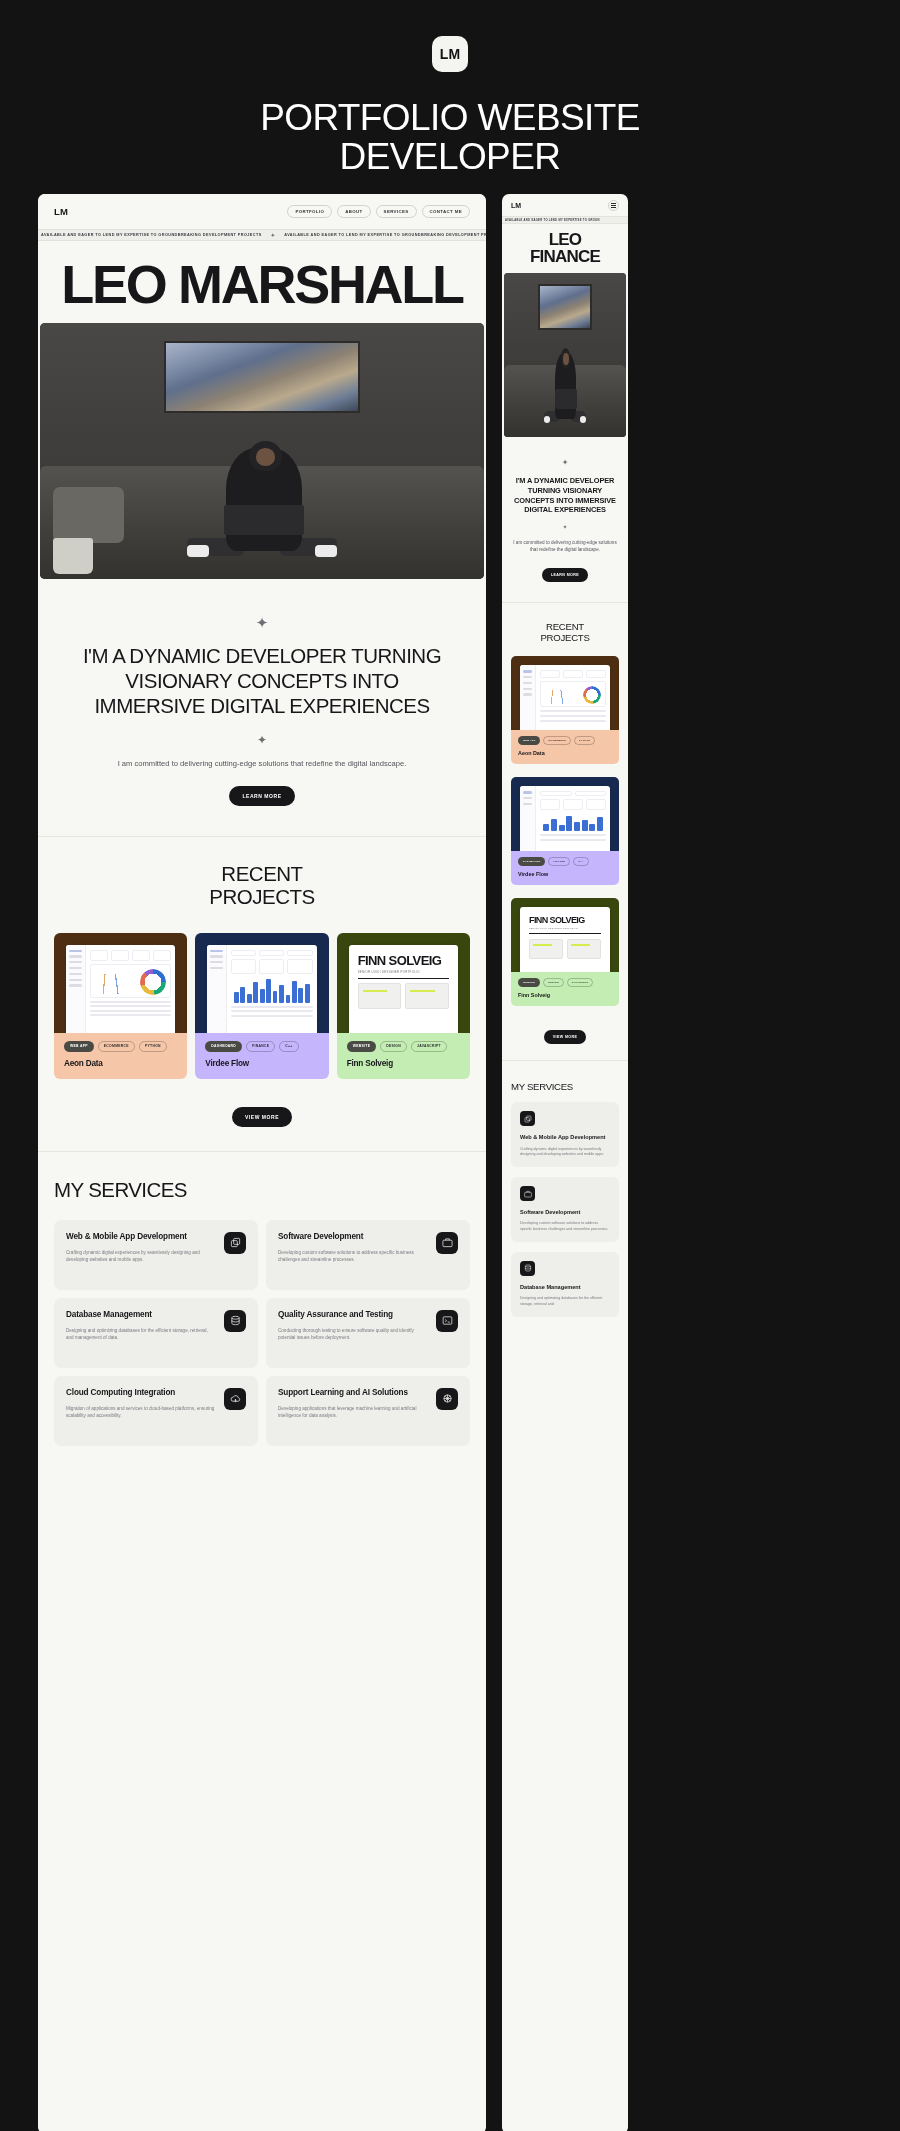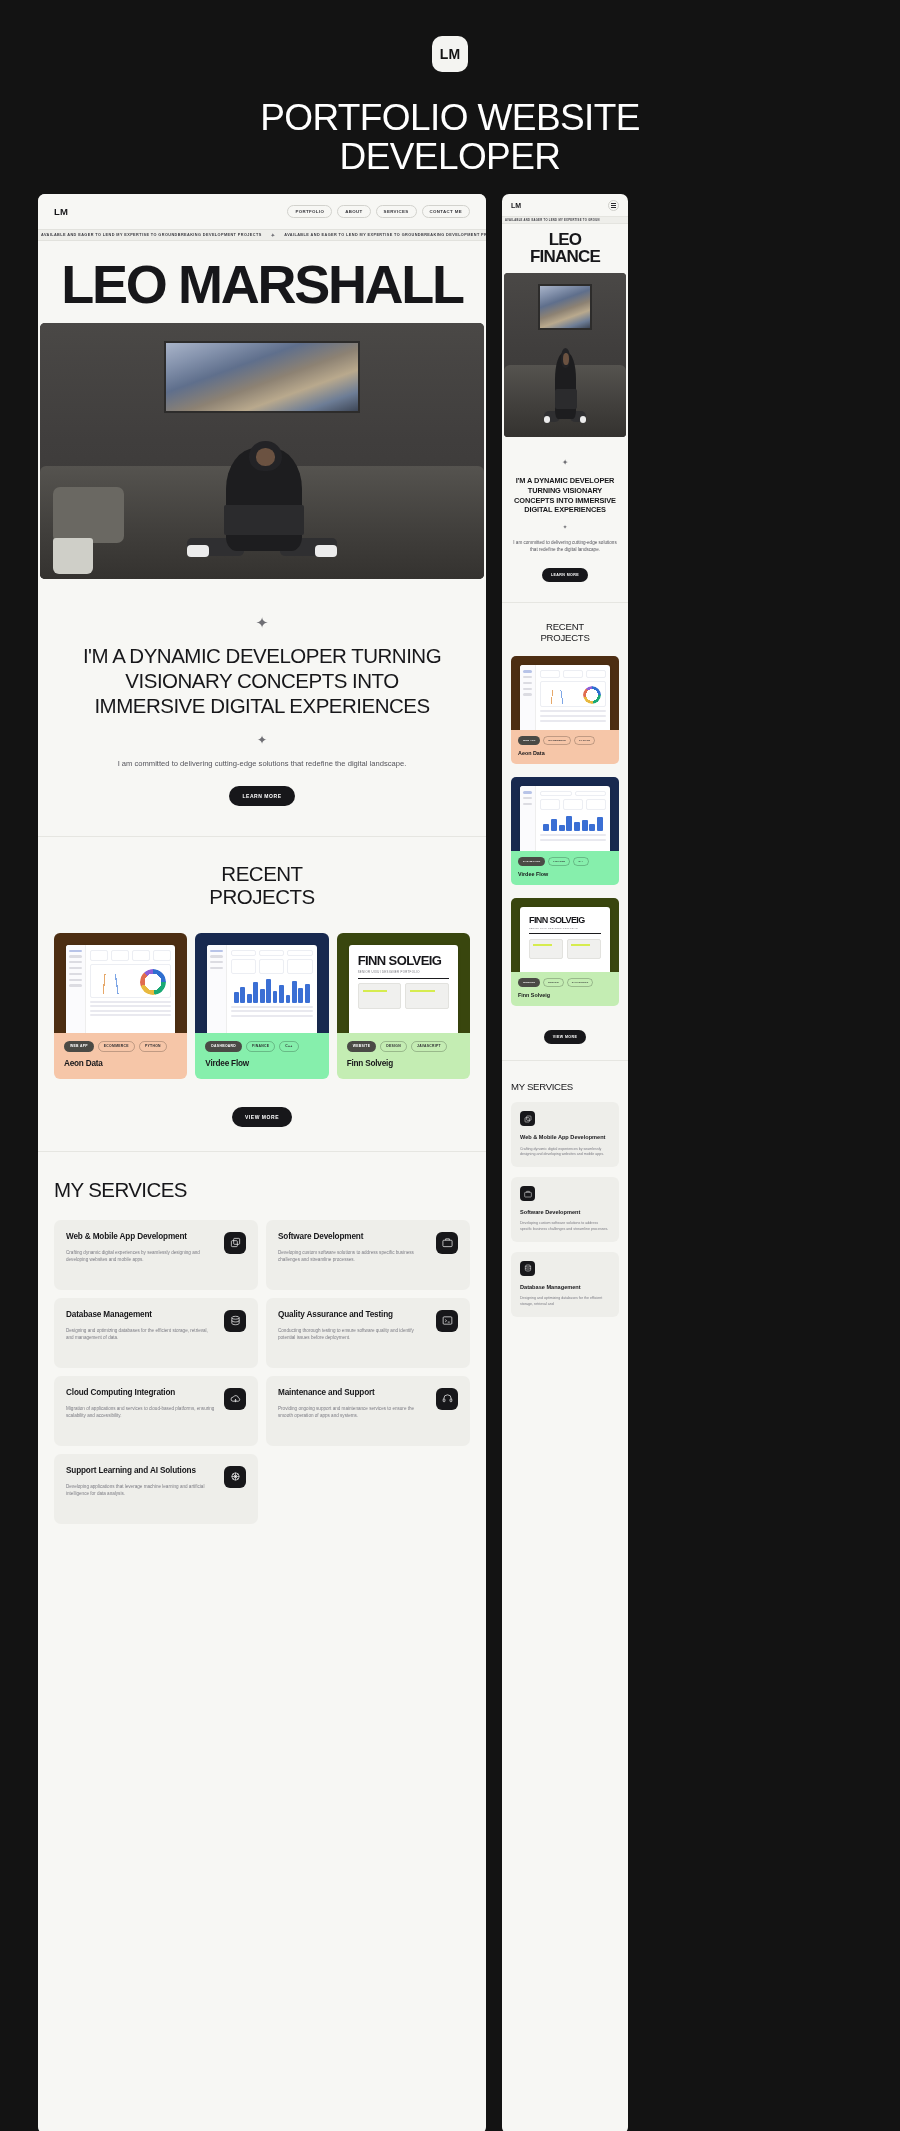--- a/index.html
+++ b/index.html
@@ -186,21 +186,21 @@
     padding:2.6px 5px; border-radius:12px; white-space:nowrap;
     color:#2c2c30; border:.6px solid rgba(0,0,0,.22);
   }
   .tags span:first-child { background:#4a4a45; color:#fff; border-color:transparent; }
   .proj-name { font-size:8.2px; font-weight:700; color:#17171a; letter-spacing:-.2px; }
 
   .c-brown  { background:#4d2e12; }
   .c-navy   { background:#18294f; }
   .c-olive  { background:#39460e; }
   .m-peach  { background:#f6c6a8; }
-  .m-peri   { background:#86efac; }
+  .m-peri   { background:#c4b5fd; }
   .m-mint   { background:#c4edb3; }
 
   .finn {
     background:#fff; height:100%; border-radius:3px 3px 0 0;
     padding:8px 9px; overflow:hidden; box-shadow:0 0 3px rgba(0,0,0,.12);
   }
   .finn h4 { font-size:13px; font-weight:800; letter-spacing:-.6px; color:#16161a; }
   .finn .sub { font-size:2.8px; letter-spacing:.35px; color:#6f6f76; margin-top:2px; }
   .finn .rule { height:.6px; background:#1b1b1e; margin:4px 0 5px; }
   .finn-cards { display:flex; gap:4px; }
@@ -552,33 +552,20 @@
             <p>Migration of applications and services to cloud-based platforms, ensuring scalability and accessibility.</p>
           </div>
           <div class="svc-icon">
             <svg viewBox="0 0 24 24">
                 <path d="M6.5 18a4.5 4.5 0 0 1 .6-9 6 6 0 0 1 11.3 1.6A3.8 3.8 0 0 1 18 18z"></path>
                 <path d="M12 20v-6m0 0-2.2 2.2M12 14l2.2 2.2"></path>
               </svg>
           </div>
         </div>
 
-        <div class="svc-card">
-          <div class="svc-text">
-            <h5>Maintenance and Support</h5>
-            <p>Providing ongoing support and maintenance services to ensure the smooth operation of apps and systems.</p>
-          </div>
-          <div class="svc-icon">
-            <svg viewBox="0 0 24 24">
-                <path d="M4 14v-2a8 8 0 0 1 16 0v2"></path>
-                <rect x="2.5" y="13" width="4" height="6" rx="1.6"></rect>
-                <rect x="17.5" y="13" width="4" height="6" rx="1.6"></rect>
-              </svg>
-          </div>
-        </div>
 
 
         <div class="svc-card">
           <div class="svc-text">
             <h5>Support Learning and AI Solutions</h5>
             <p>Developing applications that leverage machine learning and artificial intelligence for data analysis.</p>
           </div>
           <div class="svc-icon">
             <svg viewBox="0 0 24 24">
                 <circle cx="12" cy="12" r="8"></circle>

